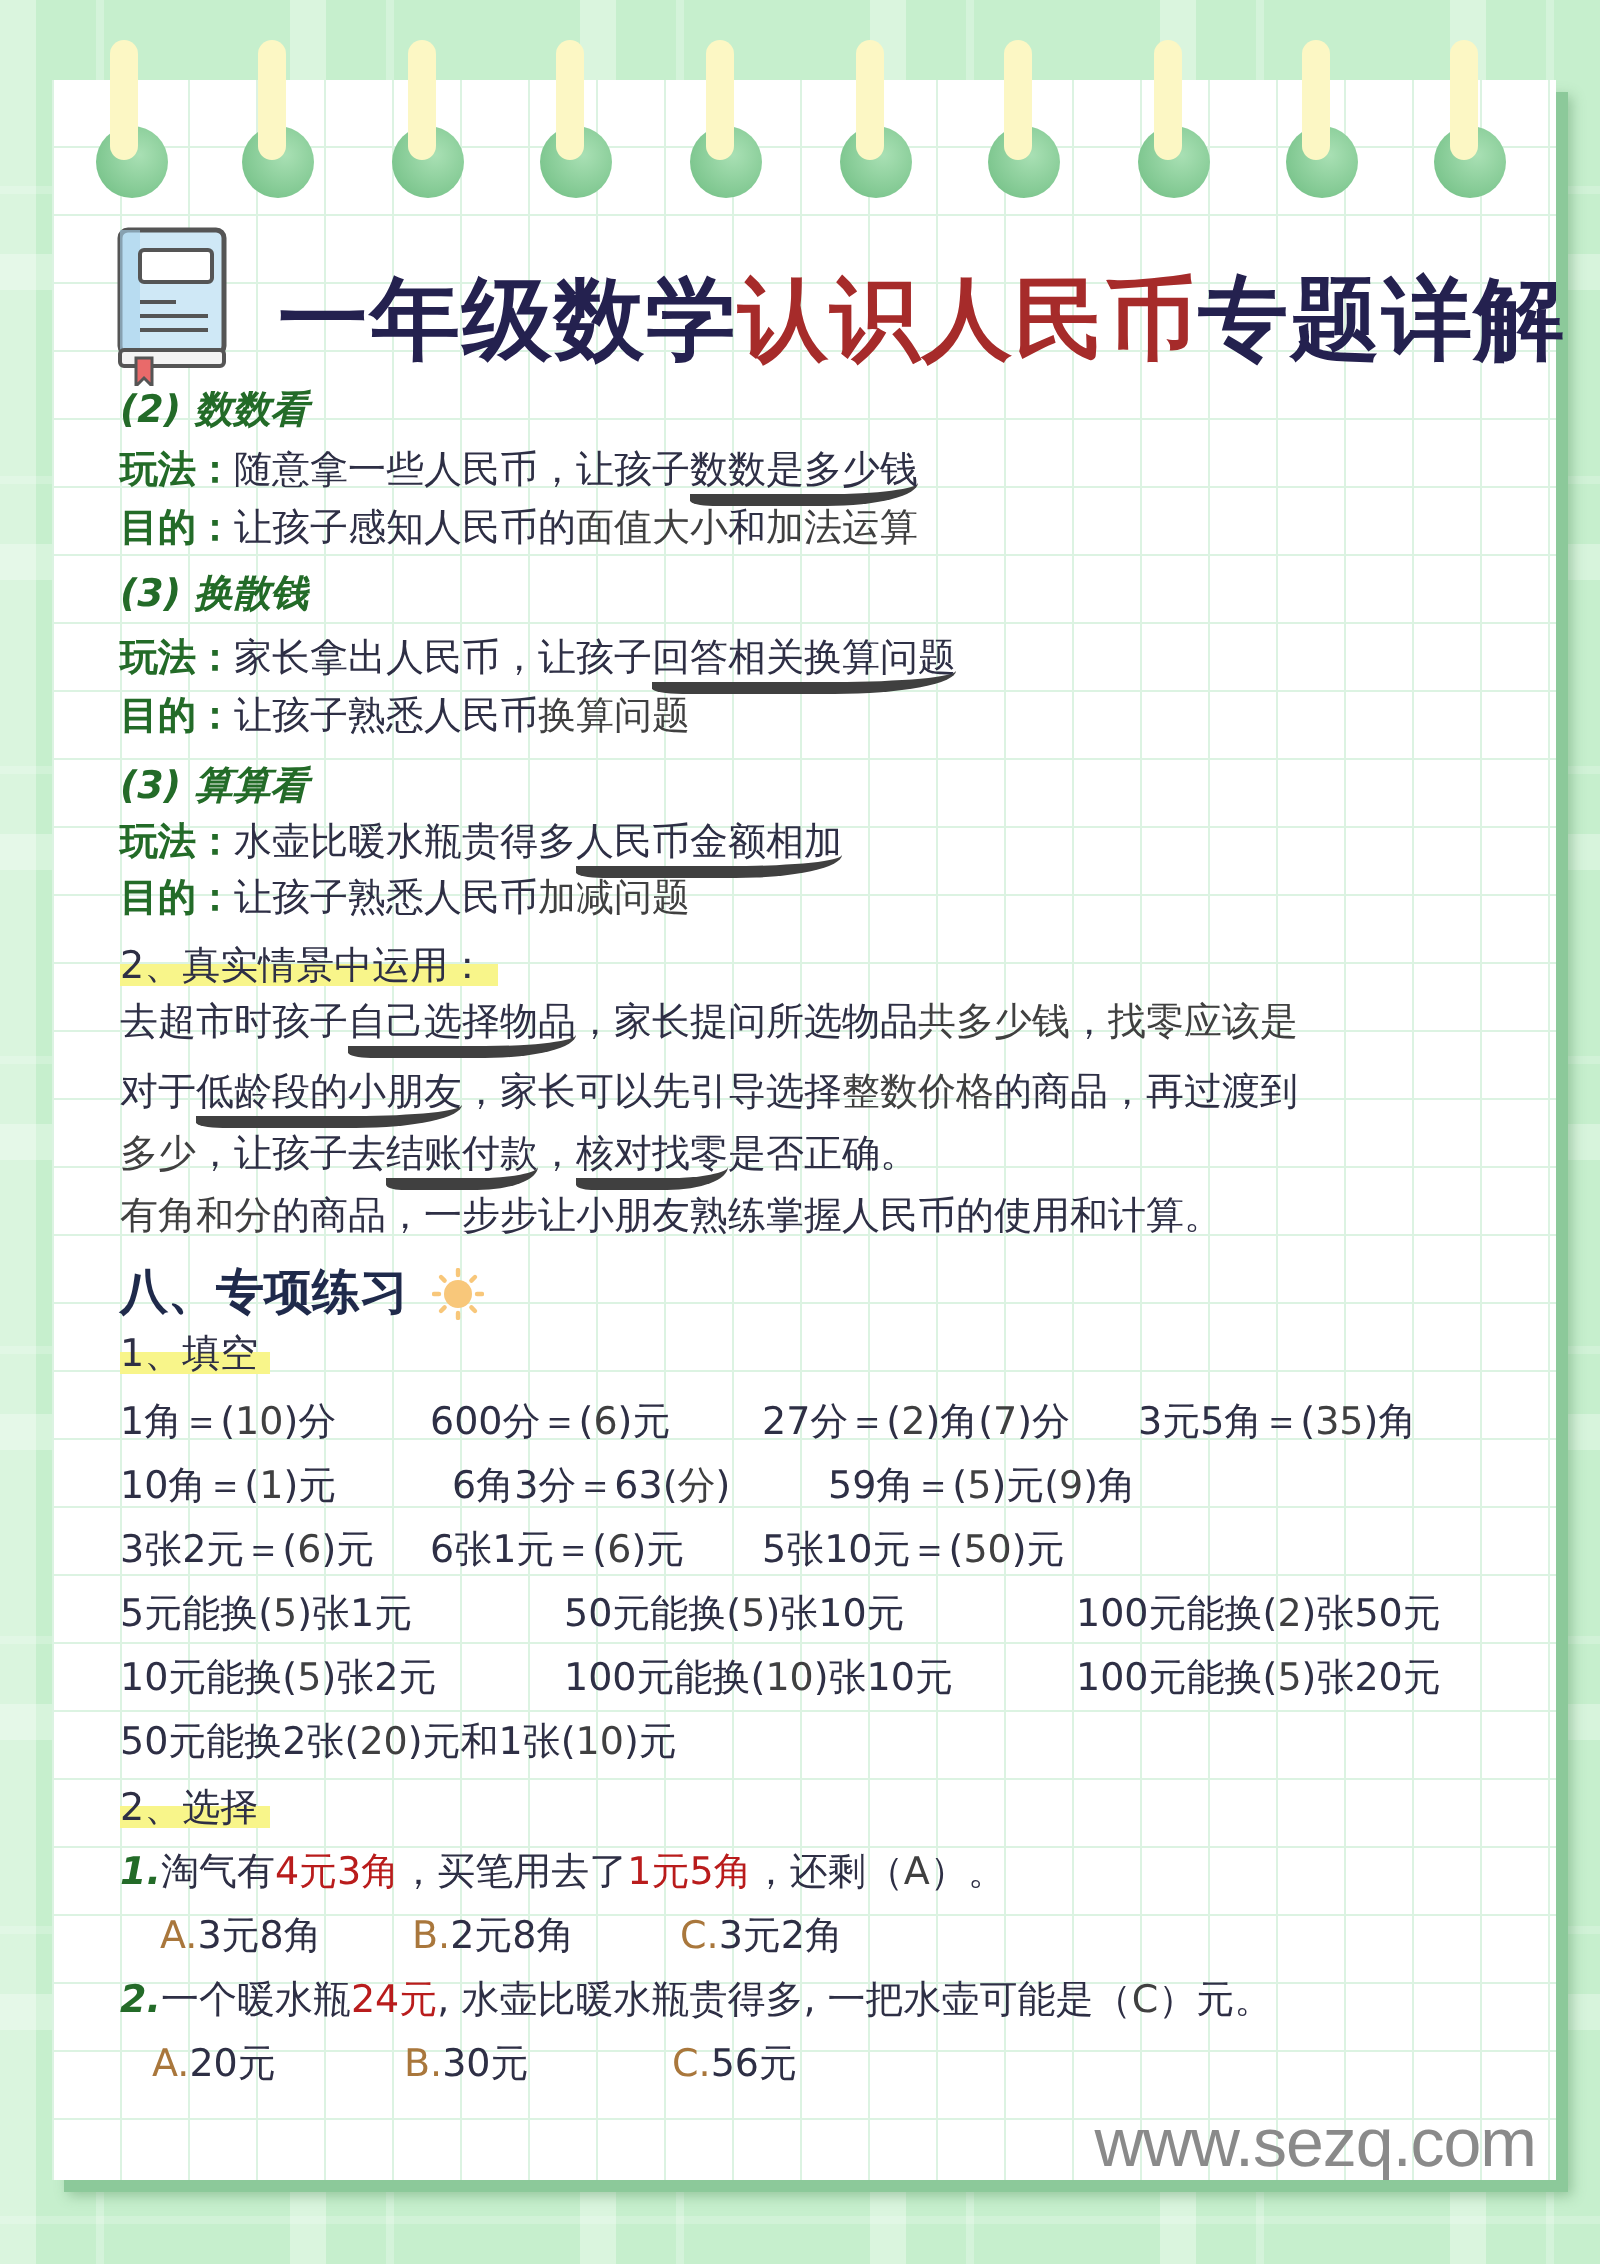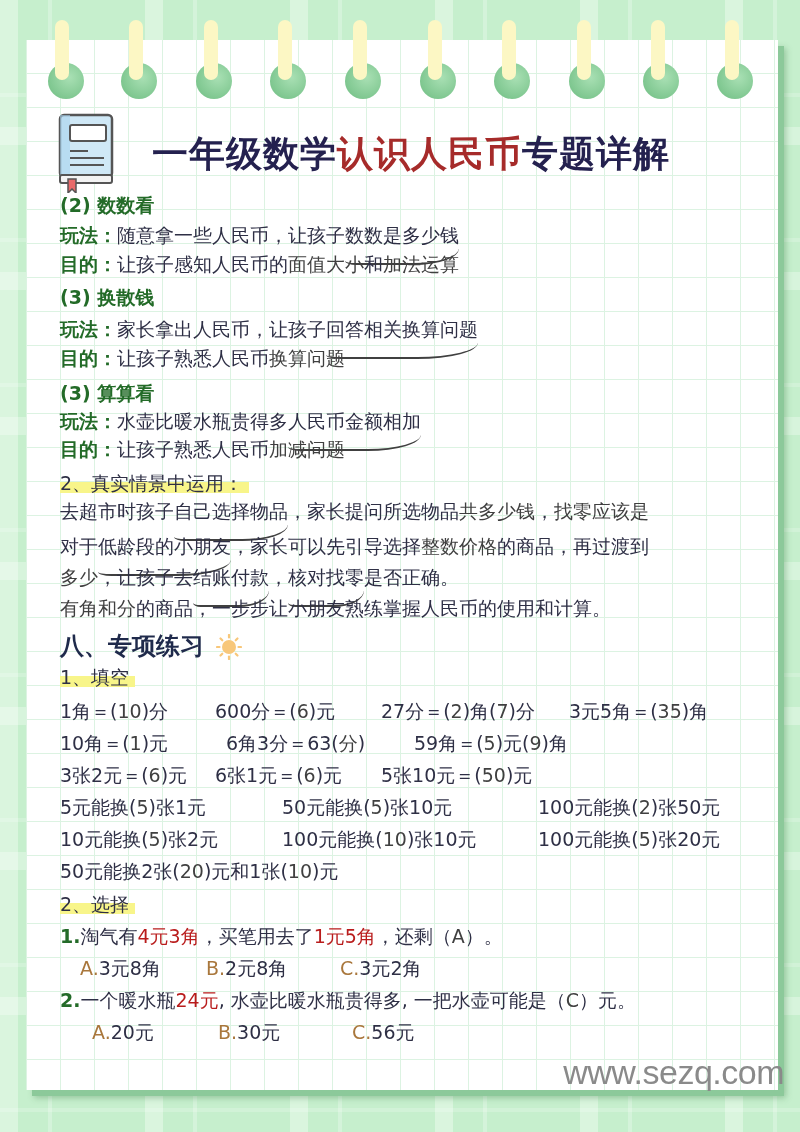--- a/index.html
+++ b/index.html
@@ -44,45 +44,45 @@
     left: 55px; top: 110px;
     width: 700px; height: 80px;
   }
   .book-icon {
     position: absolute;
     left: 3px; top: 3px;
     width: 60px; height: 80px;
   }
   .title {
     position: absolute;
-    left: 97px; top: 20px;
-    font-size: 36px;
+    left: 84px; top: 20px;
+    font-size: 45px;
     font-weight: bold;
     color: #24214f;
     letter-spacing: 1px;
     white-space: nowrap;
   }
   .title .accent { color: #a62b2a; }
   .content {
     position: absolute;
     left: 60px; top: 192px;
     width: 690px;
     color: #2e2f45;
     font-size: 19px;
   }
   .line { height: 27px; line-height: 27px; white-space: nowrap; position: relative; }
-  .green { color: #236b28; font-weight: bold; }
+  .green { color: #236b28; font-weight: bold; font-style: italic; }
   .label { color: #236b28; font-weight: bold; }
   .red { color: #404040; }
   .orange { color: #b91c1c; }
   .brown { color: #a9773c; }
   .ul {
-    border-bottom: 2px solid #404040;
+    border-bottom: 6px solid #404040;
     border-radius: 0 0 40% 10%;
-    padding-bottom: 17px;
+    padding-bottom: 1px;
   }
   .hl {
     background: linear-gradient(180deg, transparent 45%, #f8f58a 45%, #f8f58a 95%, transparent 95%);
     padding-right: 6px;
   }
   .section8 {
     font-size: 24px;
     font-weight: bold;
     color: #1f2a4b;
   }
@@ -94,21 +94,21 @@
   }
   .row {
     display: flex;
     height: 32px;
     line-height: 32px;
     white-space: nowrap;
   }
   .cell { display: inline-block; }
   .watermark {
     position: absolute;
-    right: 16px; top: 1053px;
+    right: 32px; top: 1053px;
     font-family: "Liberation Sans", sans-serif;
     font-size: 34px;
     color: #8a8a8a;
     letter-spacing: -0.5px;
   }
 </style>
 </head>
 <body>
 
 <div class="paper"></div>
@@ -262,21 +262,21 @@
       <span><span class="green">1.</span><span>淘气有</span><span class="orange">4元3角</span><span>，买笔用去了</span><span class="orange">1元5角</span><span>，还剩（</span><span class="red">A</span><span>）。</span></span>
     </div>
     <div class="row" style="padding-left:20px">
       <span class="cell" style="width:126px"><span class="brown">A.</span><span>3元8角</span></span>
       <span class="cell" style="width:134px"><span class="brown">B.</span><span>2元8角</span></span>
       <span class="cell"><span class="brown">C.</span><span>3元2角</span></span>
     </div>
     <div class="row">
       <span><span class="green">2.</span><span>一个暖水瓶</span><span class="orange">24元</span><span>, 水壶比暖水瓶贵得多, 一把水壶可能是（</span><span class="red">C</span><span>）元。</span></span>
     </div>
-    <div class="row" style="padding-left:32px">
+    <div class="row" style="padding-left:16px">
       <span class="cell" style="width:126px"><span class="brown">A.</span><span>20元</span></span>
       <span class="cell" style="width:134px"><span class="brown">B.</span><span>30元</span></span>
       <span class="cell"><span class="brown">C.</span><span>56元</span></span>
     </div>
   </div>
 </div>
 
 <div class="watermark">www.sezq.com</div>
 
 </body></html>

